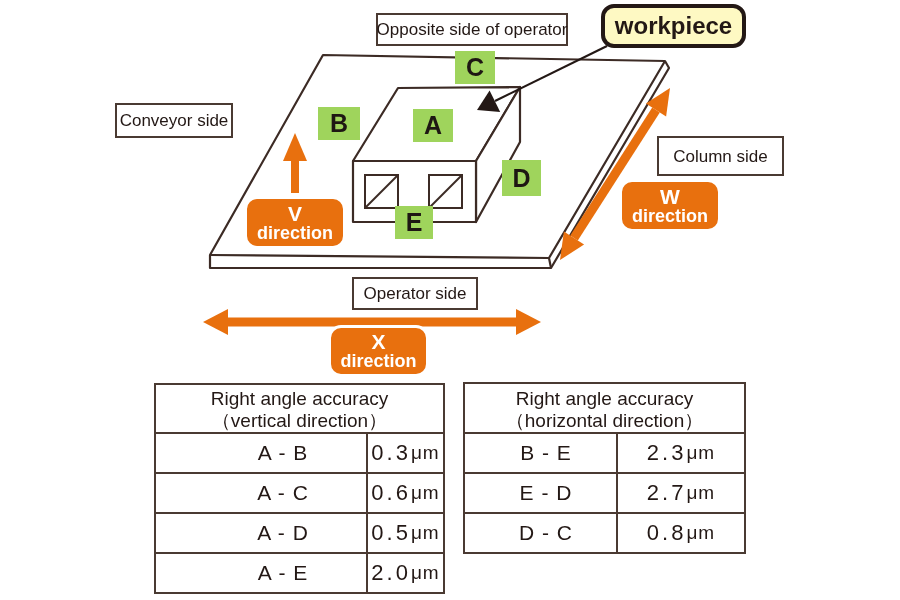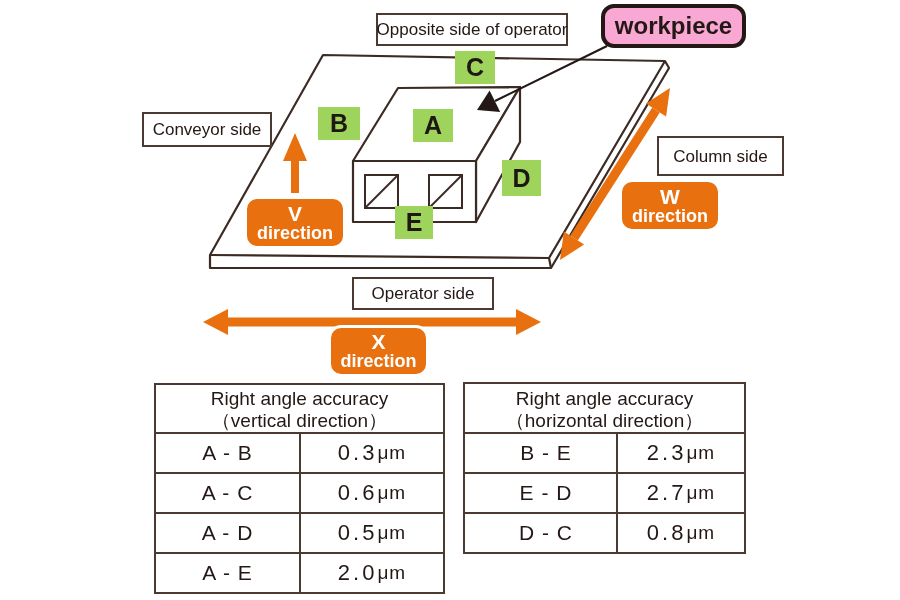--- a/index.html
+++ b/index.html
@@ -28,40 +28,40 @@
     position:absolute;background:#e8700e;border:3px solid #ffffff;border-radius:13px;
     display:flex;flex-direction:column;align-items:center;justify-content:center;
     color:#ffffff;font-weight:bold;text-align:center;
   }
   .dir-letter{font-size:21px;line-height:21px;}
   .dir-word{font-size:18px;line-height:19px;}
 
   
   .wpbox{
     position:absolute;left:601px;top:4px;width:145px;height:44px;
-    background:#f9a8d4;border:4px solid #231815;border-radius:13px;
+    background:#fef9c3;border:4px solid #231815;border-radius:13px;
     display:flex;align-items:center;justify-content:center;
     font-size:24px;font-weight:bold;
   }
 
   
   .acc-table{position:absolute;background:#ffffff;border:2px solid #4a3a32;}
   .thead{
     display:flex;flex-direction:column;align-items:center;justify-content:flex-end;
     font-size:19px;line-height:22px;text-align:center;
   }
   .trow{display:flex;border-top:2px solid #4a3a32;height:40px;}
   .cell{display:flex;align-items:center;justify-content:center;}
   .pair{border-right:2px solid #4a3a32;font-size:21px;letter-spacing:1px;}
   .val{flex:1;font-size:22px;letter-spacing:3px;}
   .unit{font-size:19px;letter-spacing:1px;}
 
   .t-vert{left:154px;top:383px;width:291px;}
   .t-vert .thead{height:47px;}
-  .t-vert .pair{width:145px;}
+  .t-vert .pair{width:168px;margin-left:44px;}
   .t-horz{left:463px;top:382px;width:283px;}
   .t-horz .thead{height:48px;}
   .t-horz .pair{width:142px;margin-left:11px;}
 </style>
 </head>
 <body>
 
 <div class="stage">
 
   <svg class="draw" viewBox="0 0 900 600">
@@ -129,27 +129,27 @@
     <span class="dir-word">direction</span>
   </div>
   <div class="dirbox" style="left:328px;top:325px;width:101px;height:52px;">
     <span class="dir-letter">X</span>
     <span class="dir-word">direction</span>
   </div>
 
   <div class="lblbox" style="left:376px;top:13px;width:192px;height:33px;align-items:center;">
     <span>Opposite side of operator</span>
   </div>
-  <div class="lblbox" style="left:115px;top:112px;width:130px;height:35px;margin-left:27px;">
+  <div class="lblbox" style="left:115px;top:103px;width:118px;height:35px;">
     <span>Conveyor side</span>
   </div>
   <div class="lblbox" style="left:657px;top:136px;width:127px;height:40px;">
     <span>Column side</span>
   </div>
-  <div class="lblbox" style="left:352px;top:277px;width:142px;height:33px;">
+  <div class="lblbox" style="left:352px;top:277px;width:126px;height:33px;">
     <span>Operator side</span>
   </div>
 
   <div class="wpbox">
     <span>workpiece</span>
   </div>
 
   <div class="acc-table t-vert">
     <div class="thead">
       <span>Right angle accuracy</span>

